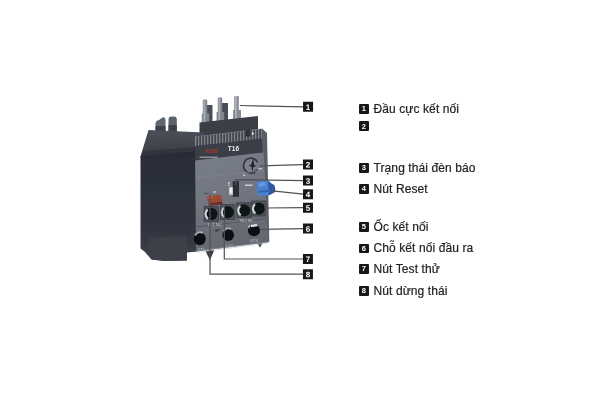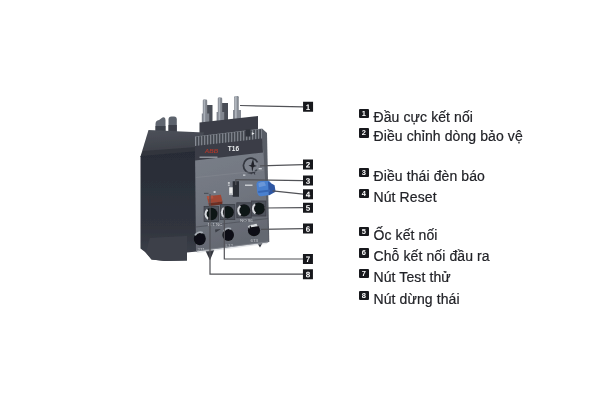--- a/index.html
+++ b/index.html
@@ -2,21 +2,21 @@
 <html><head>
 <meta charset="utf-8">
 <style>
   html,body{margin:0;padding:0;background:#ffffff;}
   #page{position:relative;width:600px;height:400px;background:#ffffff;overflow:hidden;opacity:0.999;
         font-family:"Liberation Sans",sans-serif;}
   #scene{position:absolute;left:0;top:0;}
   .item{position:absolute;display:flex;align-items:center;}
   .nb{width:9.5px;height:9.5px;background:#17181c;color:#fff;font-size:7.5px;font-weight:bold;
       display:flex;align-items:center;justify-content:center;border-radius:1px;flex:0 0 auto;}
-  .lb{margin-left:5px;font-size:14px;color:#222328;white-space:nowrap;letter-spacing:0.1px;margin-top:7px;-webkit-text-stroke:0.2px #222328;}
+  .lb{margin-left:5px;font-size:12px;color:#222328;white-space:nowrap;letter-spacing:0.1px;-webkit-text-stroke:0.2px #222328;}
 </style>
 </head>
 <body>
 <div id="page">
 <svg id="scene" width="600" height="400" viewBox="0 0 600 400">
   <defs>
     <filter id="soft" x="-10%" y="-10%" width="120%" height="120%">
       <feGaussianBlur stdDeviation="0.55"></feGaussianBlur>
     </filter>
     <linearGradient id="leftface" x1="0" y1="0" x2="0" y2="1">
@@ -211,25 +211,24 @@
         <text x="308" y="277.3" fill="#fff">8</text>
   </g>
 </svg>
 
 <div class="item" style="left:359px;top:101.8px;">
       <div class="nb">1</div>
       <div class="lb">Đầu cực kết nối</div>
     </div>
 <div class="item" style="left:359px;top:121.3px;">
       <div class="nb">2</div>
-      <div class="lb">Điều chỉnh dòng bảo vệ</div>
     </div>
 <div class="item" style="left:359px;top:160.8px;">
       <div class="nb">3</div>
-      <div class="lb">Điều thái đèn báo</div>
+      <div class="lb">Trạng thái đèn báo</div>
     </div>
 <div class="item" style="left:359px;top:181.8px;">
       <div class="nb">4</div>
       <div class="lb">Nút Reset</div>
     </div>
 <div class="item" style="left:359px;top:219.8px;">
       <div class="nb">5</div>
       <div class="lb">Ốc kết nối</div>
     </div>
 <div class="item" style="left:359px;top:241.3px;">

